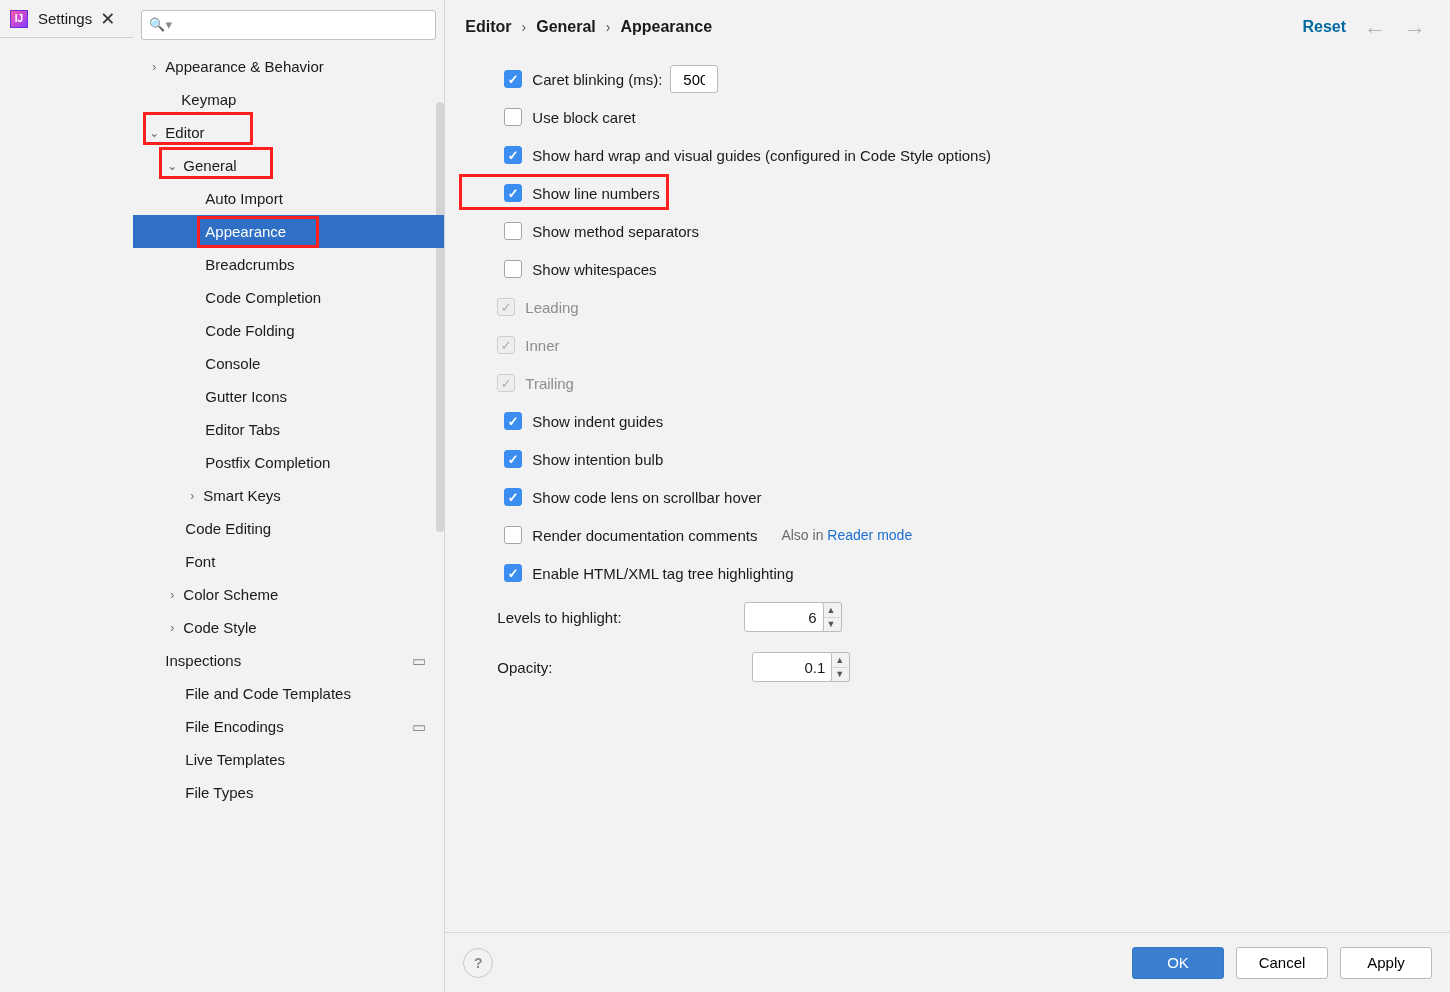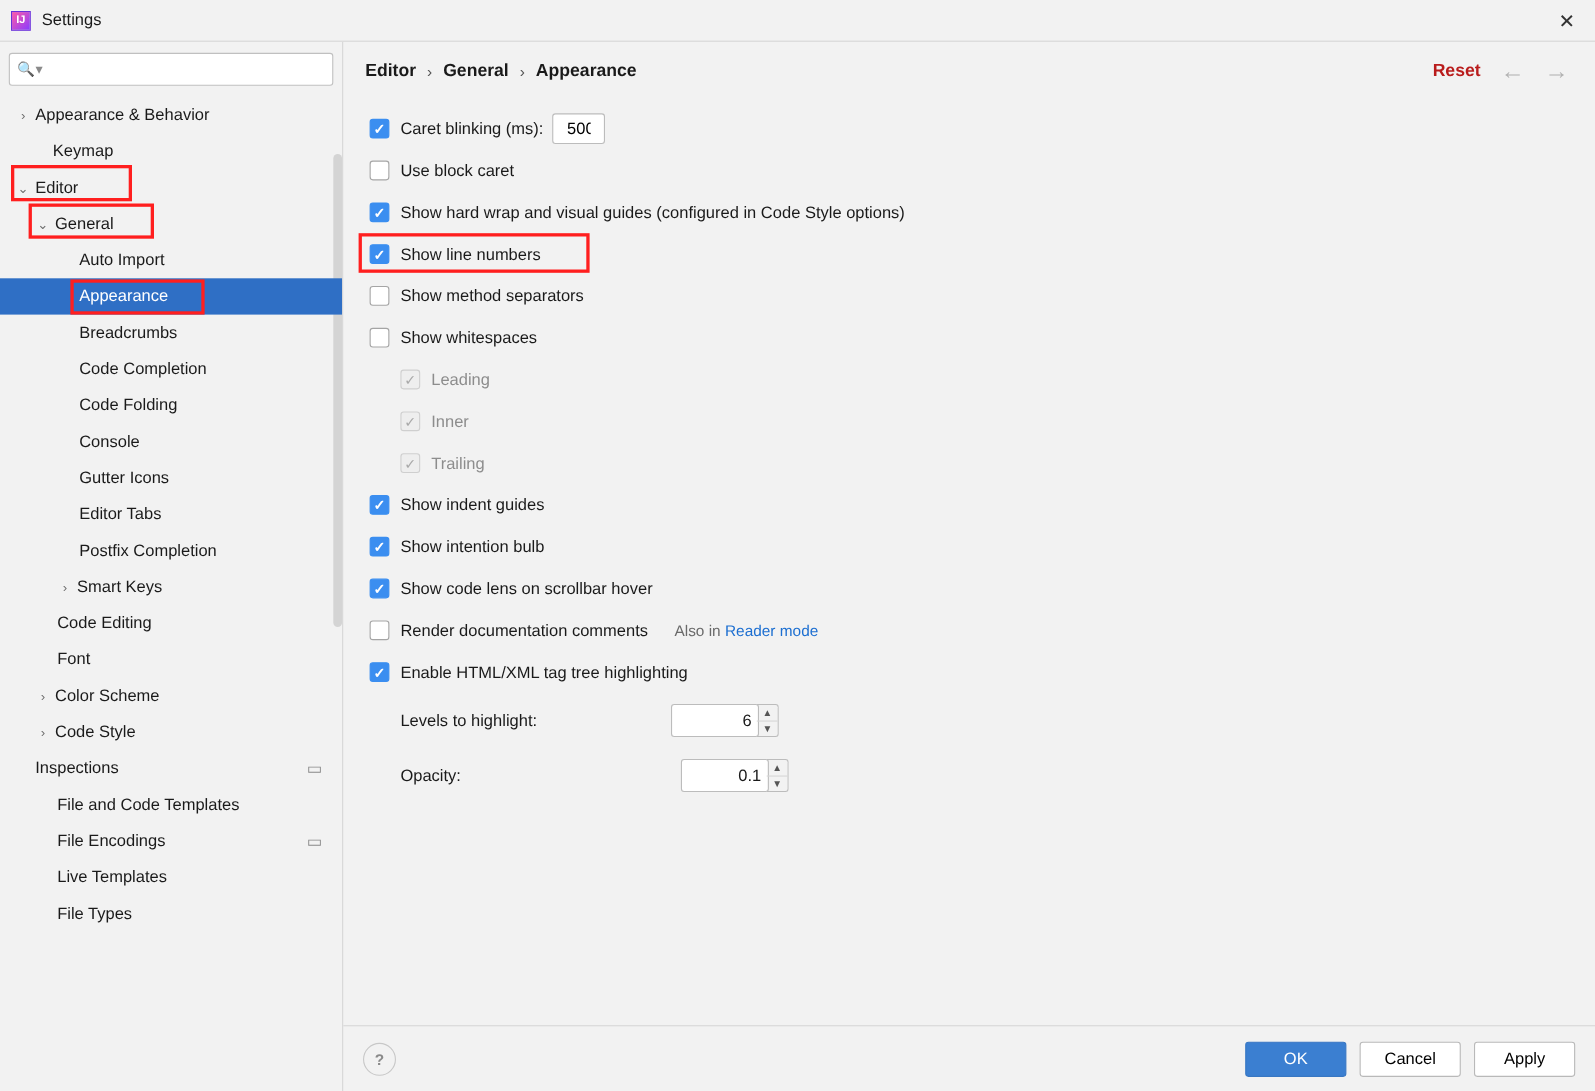--- a/index.html
+++ b/index.html
@@ -7,21 +7,20 @@
     font-family: -apple-system, "Segoe UI", Arial, sans-serif;
     font-size: 14px;
     color: #1a1a1a;
     background: #f2f2f2;
     width: 1450px;
     height: 992px;
     overflow: hidden;
   }
   .window {
     display: flex;
-    flex-direction: column;
     height: 100%;
   }
   
   .titlebar {
     height: 38px;
     display: flex;
     align-items: center;
     padding: 0 10px;
     border-bottom: 1px solid #d0d0d0;
   }
@@ -135,31 +134,32 @@
   }
   .main-header {
     height: 54px;
     display:flex;
     align-items:center;
     padding: 0 24px 0 20px;
     font-size:16px;
   }
   .crumb { font-weight:700; }
   .crumbsep { margin: 0 10px; color:#555; font-size:14px;}
-  .reset { margin-left:auto; color:#b91c1c; font-weight:600; cursor:pointer;}
+  .reset { margin-left:auto; color:#0369a1; font-weight:600; cursor:pointer;}
   .naviarrow { color:#b3b3b3; font-size:22px; margin-left:18px; }
   .content {
     padding: 6px 24px 24px 24px;
     position:relative;
   }
   .opt {
     display:flex;
     align-items:center;
     height: 38px;
     font-size: 15px;
+    margin-left: 35px;
   }
   .chk {
     width:18px;height:18px;
     border:1.5px solid #a5a5a5;
     border-radius:3px;
     margin-right:10px;
     display:flex;align-items:center;justify-content:center;
     background:#fff;
   }
   .chk.on { background:#3b8ef0;border-color:#3b8ef0;color:#fff; }

